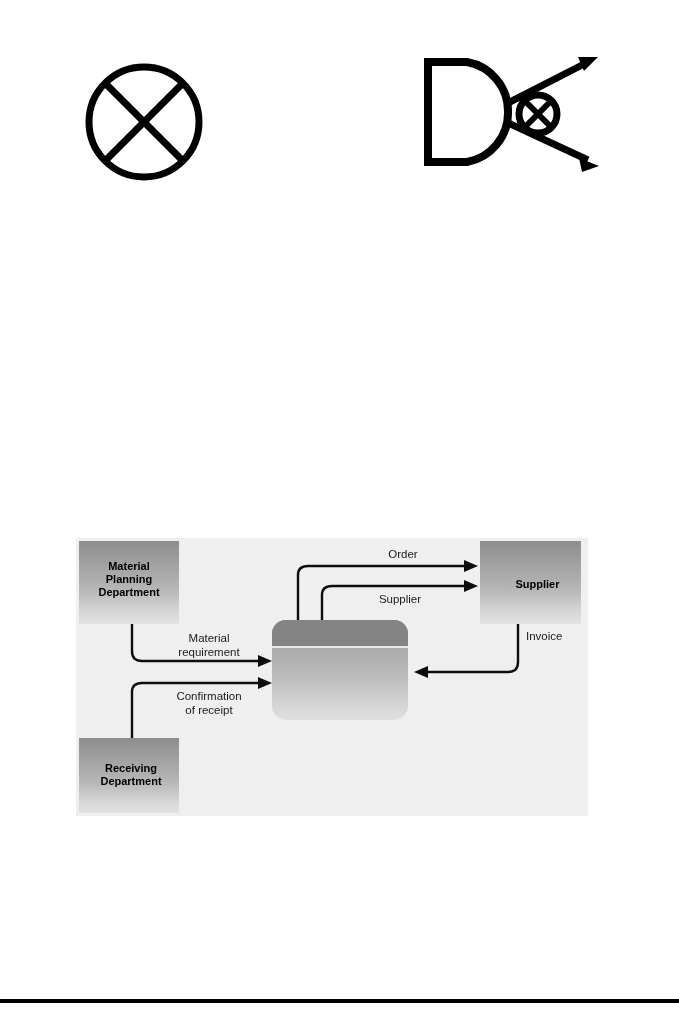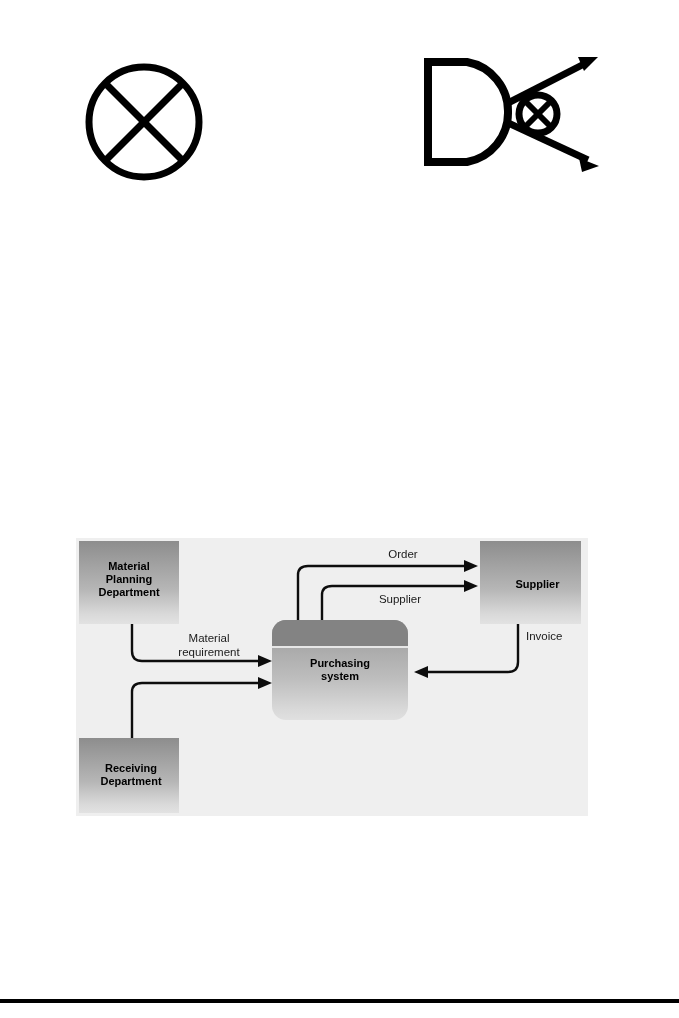--- a/index.html
+++ b/index.html
@@ -174,30 +174,30 @@
 
   <div class="entity-box" id="box-supplier" style="left:404px; top:3px; width:101px; height:83px;">
   </div>
   <div class="ent-label" style="left:404px; top:40px; width:115px;">
     <div>Supplier</div>
   </div>
 
   <div id="box-purchasing-system">
     <div id="purchasing-header"></div>
   </div>
-  <div class="ent-label" style="left:196px; top:119px; width:136px;">
-    <div>Purchasing</div>
-    <div>system</div>
-  </div>
 
   <div class="flow-label ctr" style="left:78px; top:94px; width:110px;">
     <div>Material</div>
     <div>requirement</div>
   </div>
 
+  <div class="flow-label ctr" style="left:70px; top:152px; width:126px;">
+    <div>Confirmation</div>
+    <div>of receipt</div>
+  </div>
 
   <div class="flow-label ctr" style="left:272px; top:10px; width:110px;">
     <div>Order</div>
   </div>
 
   <div class="flow-label ctr" style="left:266px; top:55px; width:116px;">
     <div>Supplier</div>
   </div>
 
   <div class="flow-label" style="left:450px; top:92px; width:60px;">

